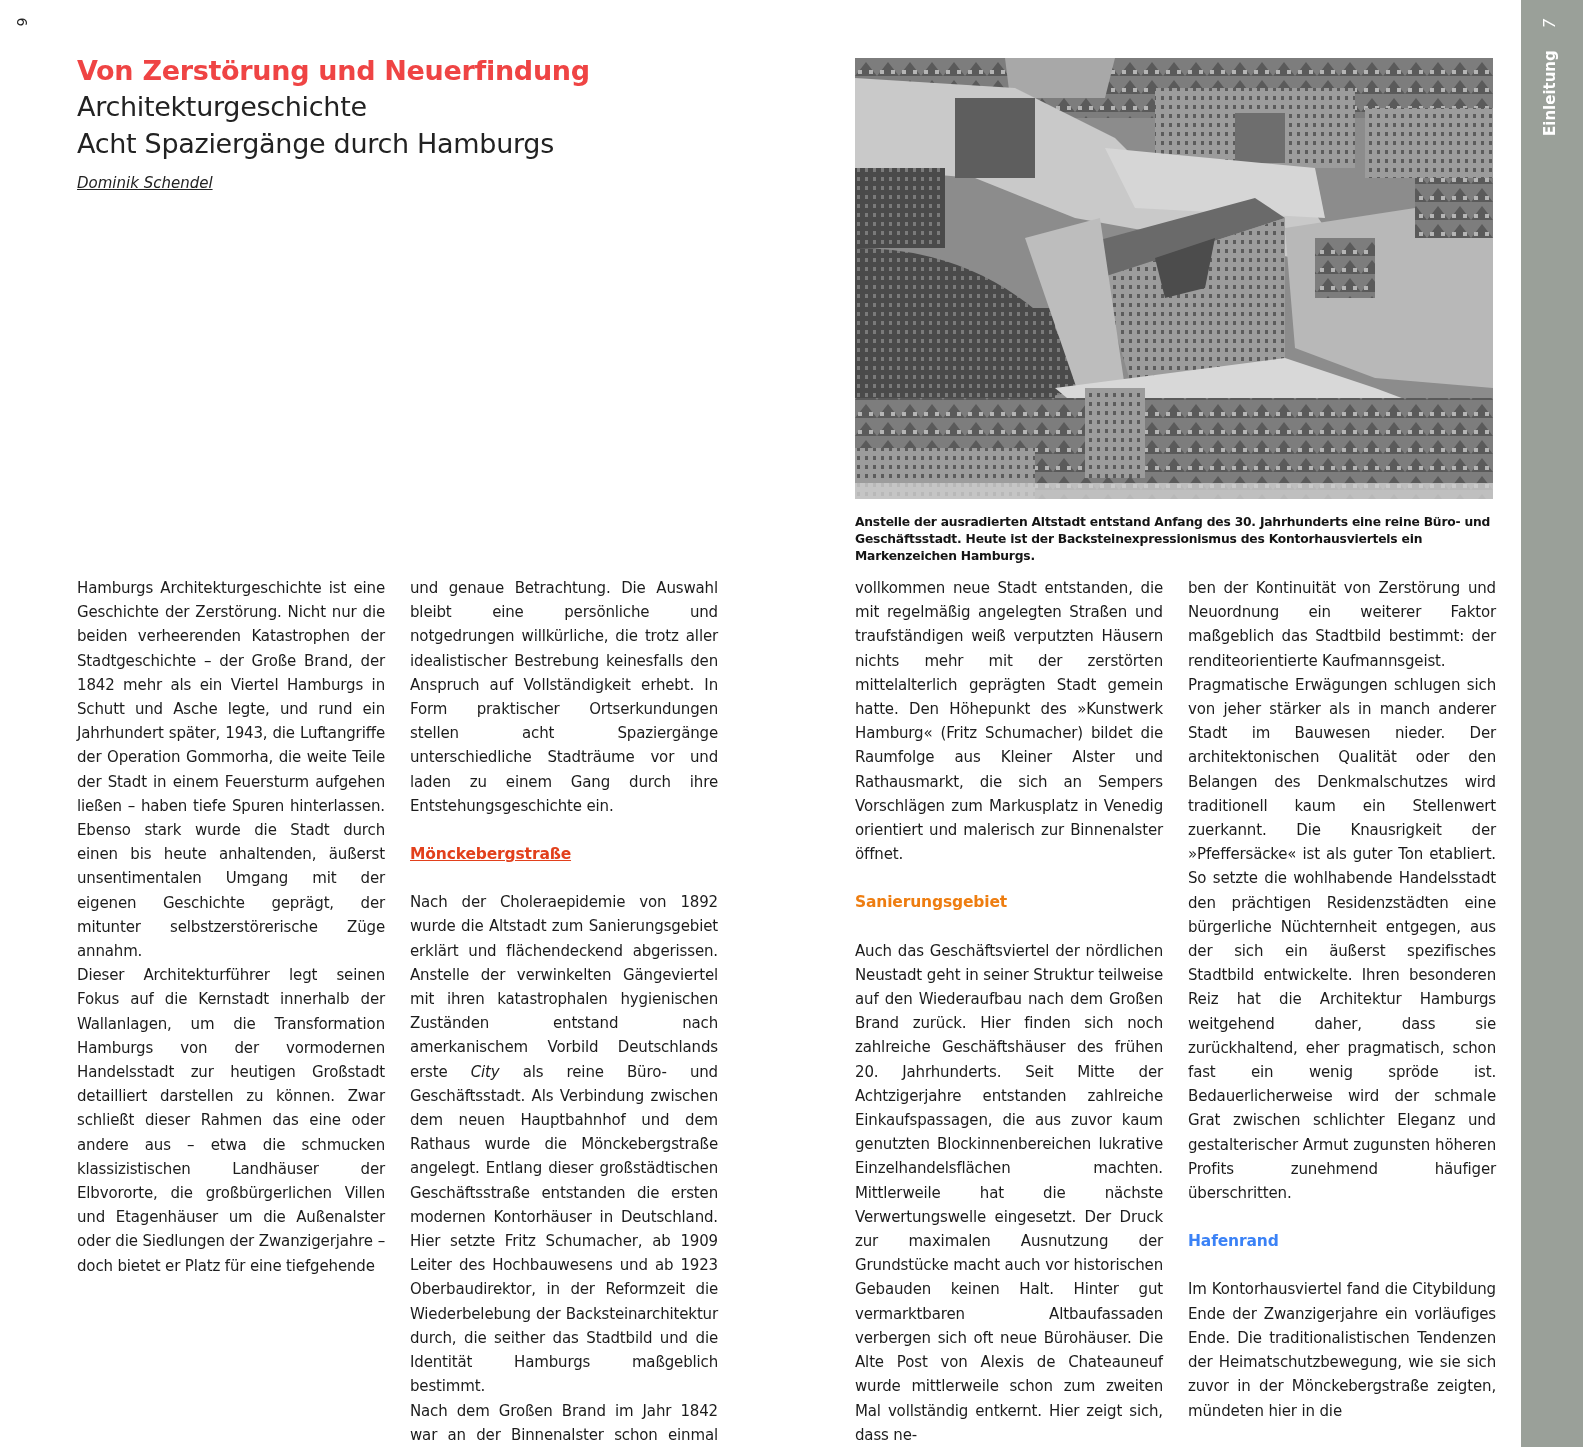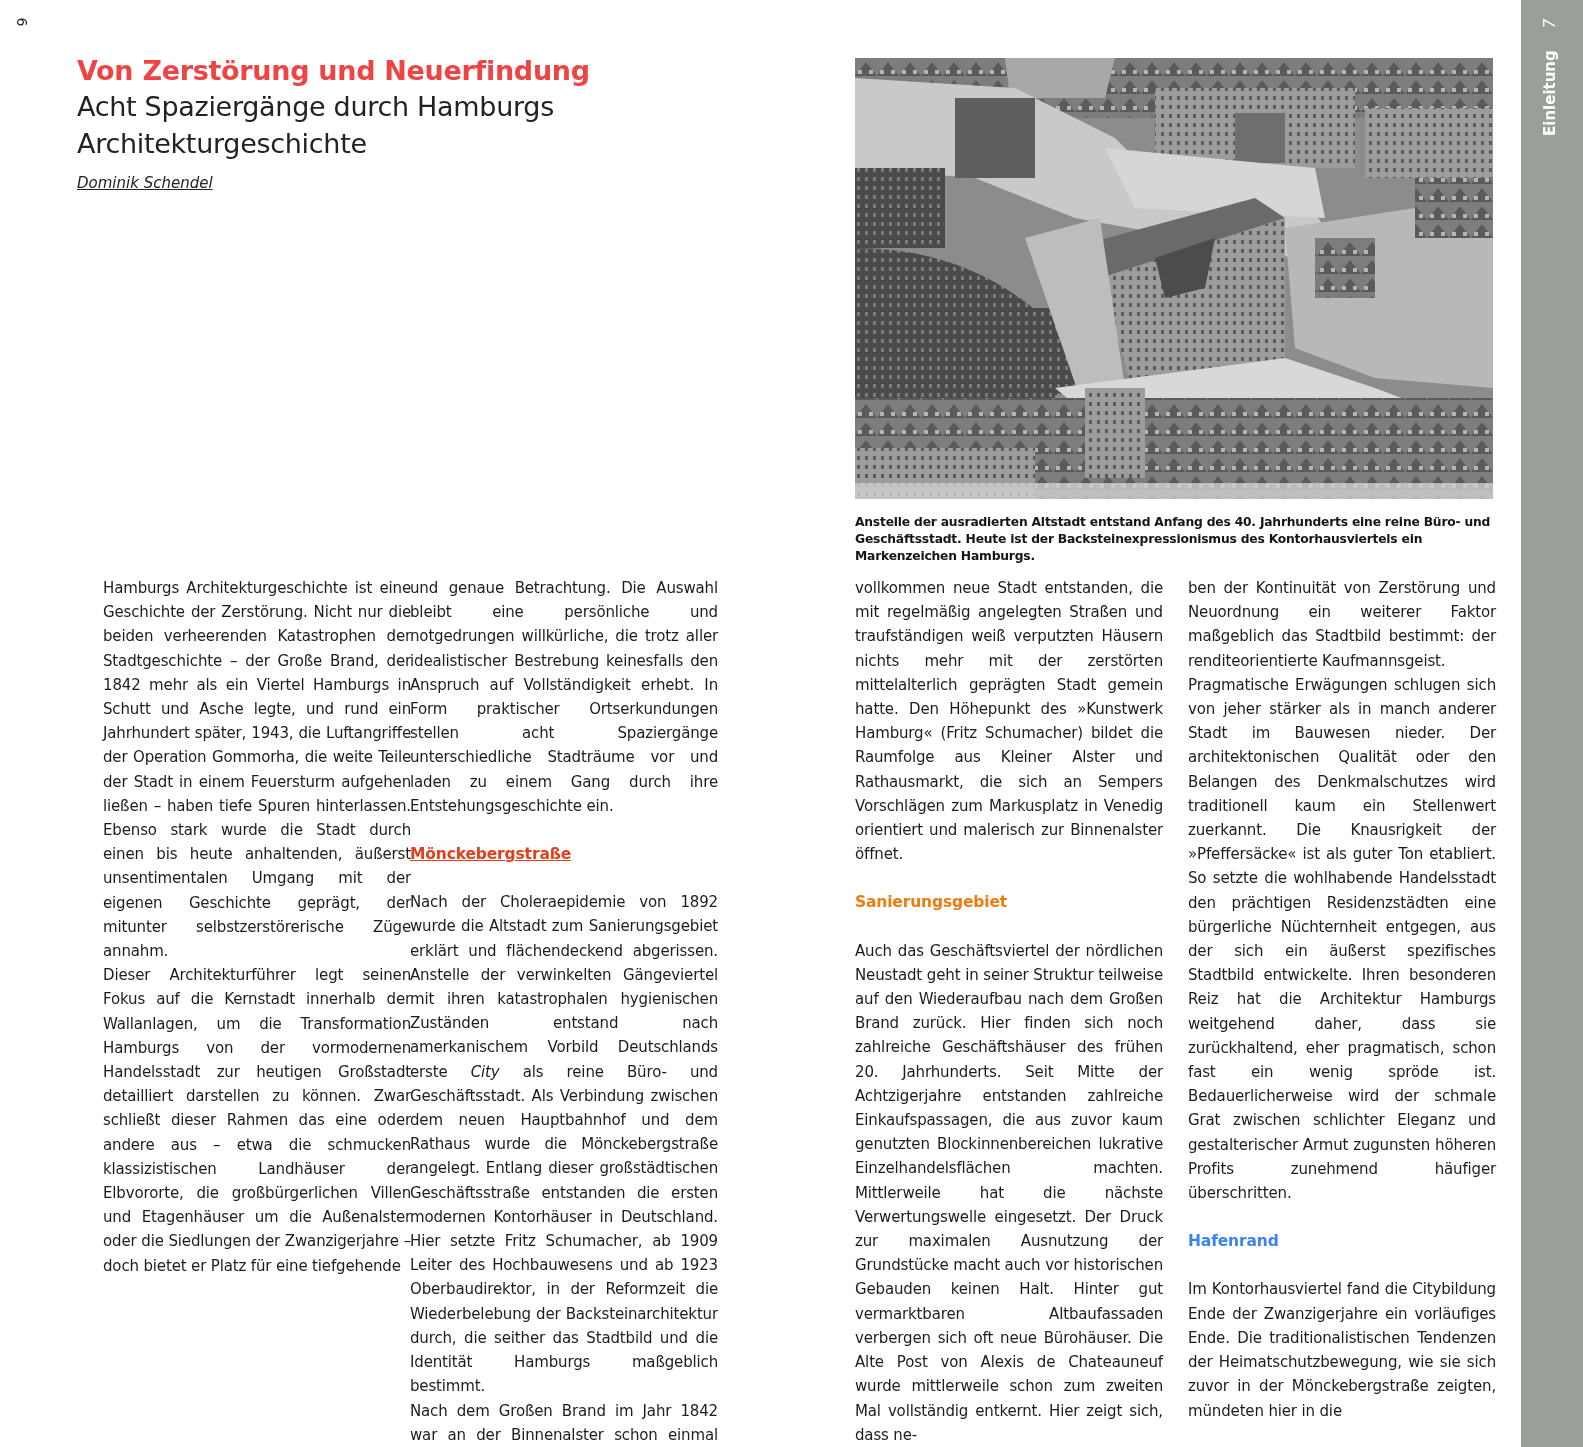--- a/index.html
+++ b/index.html
@@ -36,21 +36,21 @@
   }
   .col {
     position: absolute; top: 576px; width: 308px;
     font-size: 15px; line-height: 24.2px; color: #1c1c1c;
     text-align: justify; hyphens: manual; letter-spacing: -0.15px;
   }
   .col p { margin: 0; }
   .col h3 {
     font-size: 15.5px; font-weight: bold; margin: 24px 0 24px 0; line-height: 24.2px;
   }
-  .col1 { left: 77px; margin-left: 26px; }
+  .col1 { left: 77px; }
   .col2 { left: 410px; }
   .col3 { left: 855px; }
   .col4 { left: 1188px; }
   .sidebar {
     position: absolute; left: 1521px; top: 0; width: 62px; height: 1447px;
     background: #9aa099;
   }
   .sidebar-label {
     position: absolute; left: 40px; top: 64px;
     transform: rotate(-90deg); transform-origin: left top;
@@ -60,22 +60,22 @@
   }
   .sidebar-pagenum { font-weight: normal; font-style: italic; }
 </style>
 </head>
 <body>
 
 <div class="page-num-left">6</div>
 
 <div class="title-block">
   <h1 class="title-main">Von Zerstörung und Neuerfindung</h1>
+  <div class="title-sub">Architekturgeschichte</div>
   <div class="title-sub">Acht Spaziergänge durch Hamburgs</div>
-  <div class="title-sub">Architekturgeschichte</div>
   <div class="author">Dominik Schendel</div>
 </div>
 
 <div class="photo" role="img" aria-label="Historische Luftaufnahme des Hamburger Kontorhausviertels (Schwarz-Weiß)">
   <svg width="638" height="441" viewBox="0 0 638 441" xmlns="http://www.w3.org/2000/svg">
     <defs>
       <pattern id="win" width="8" height="9" patternUnits="userSpaceOnUse">
         <rect width="8" height="9" fill="#4a4a4a"></rect>
         <rect x="2" y="2" width="3" height="4" fill="#7a7a7a"></rect>
       </pattern>
@@ -119,21 +119,21 @@
     <rect x="460" y="180" width="60" height="60" fill="url(#roofs)"></rect>
     <rect x="560" y="120" width="78" height="60" fill="url(#roofs)"></rect>
 
     <rect x="0" y="340" width="638" height="101" fill="url(#roofs)"></rect>
     <rect x="230" y="330" width="60" height="90" fill="url(#winlight)"></rect>
     <rect x="0" y="390" width="180" height="51" fill="url(#winlight)"></rect>
     <rect x="0" y="425" width="640" height="16" fill="#d0d0d0" opacity="0.8"></rect>
   </svg>
 </div>
 
-<div class="caption">Anstelle der ausradierten Altstadt entstand Anfang des 40. Jahrhunderts eine reine Büro- und Geschäftsstadt. Heute ist der Backsteinexpressionismus des Kontorhausviertels ein Markenzeichen Hamburgs.</div>
+<div class="caption">Anstelle der ausradierten Altstadt entstand Anfang des 30. Jahrhunderts eine reine Büro- und Geschäftsstadt. Heute ist der Backsteinexpressionismus des Kontorhausviertels ein Markenzeichen Hamburgs.</div>
 
 <div class="col col1">
   <p>Hamburgs Architekturgeschichte ist eine Geschichte der Zerstörung. Nicht nur die beiden verheerenden Katastrophen der Stadtgeschichte – der Große Brand, der 1842 mehr als ein Viertel Hamburgs in Schutt und Asche legte, und rund ein Jahrhundert später, 1943, die Luftangriffe der Operation Gommorha, die weite Teile der Stadt in einem Feuersturm aufgehen ließen – haben tiefe Spuren hinterlassen. Ebenso stark wurde die Stadt durch einen bis heute anhaltenden, äußerst unsentimentalen Umgang mit der eigenen Geschichte geprägt, der mitunter selbstzerstörerische Züge annahm.</p>
   <p>Dieser Architekturführer legt seinen Fokus auf die Kernstadt innerhalb der Wallanlagen, um die Transformation Hamburgs von der vormodernen Handelsstadt zur heutigen Großstadt detailliert darstellen zu können. Zwar schließt dieser Rahmen das eine oder andere aus – etwa die schmucken klassizistischen Landhäuser der Elbvororte, die großbürgerlichen Villen und Etagenhäuser um die Außenalster oder die Siedlungen der Zwanzigerjahre – doch bietet er Platz für eine tiefgehende</p>
 </div>
 
 <div class="col col2">
   <p>und genaue Betrachtung. Die Auswahl bleibt eine persönliche und notgedrungen willkürliche, die trotz aller idealistischer Bestrebung keinesfalls den Anspruch auf Vollständigkeit erhebt. In Form praktischer Ortserkundungen stellen acht Spaziergänge unterschiedliche Stadträume vor und laden zu einem Gang durch ihre Entstehungsgeschichte ein.</p>
   <h3 class="h-moenckeberg" style="color: rgb(226, 64, 28); text-decoration: underline;">Mönckebergstraße</h3>
   <p><span>Nach der Choleraepidemie von 1892 wurde die Altstadt zum Sanierungsgebiet erklärt und flächendeckend abgerissen. Anstelle der verwinkelten Gängeviertel mit ihren katastrophalen hygienischen Zuständen entstand nach amerkanischem Vorbild Deutschlands erste </span><em>City</em><span> als reine Büro- und Geschäftsstadt. Als Verbindung zwischen dem neuen Hauptbahnhof und dem Rathaus wurde die Mönckebergstraße angelegt. Entlang dieser großstädtischen Geschäftsstraße entstanden die ersten modernen Kontorhäuser in Deutschland. Hier setzte Fritz Schumacher, ab 1909 Leiter des Hochbauwesens und ab 1923 Oberbaudirektor, in der Reformzeit die Wiederbelebung der Backsteinarchitektur durch, die seither das Stadtbild und die Identität Hamburgs maßgeblich bestimmt.</span></p>

